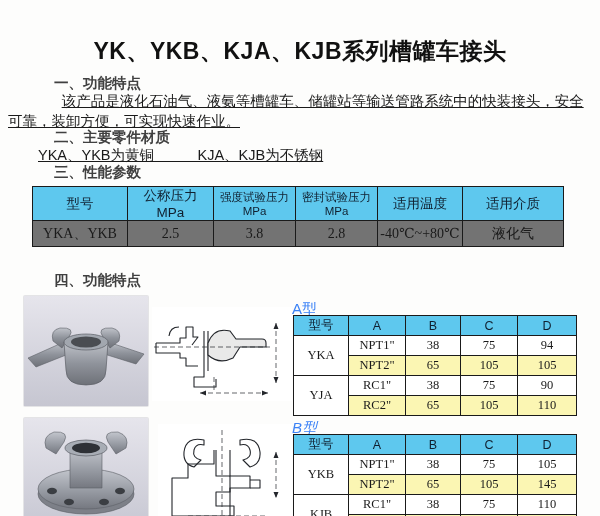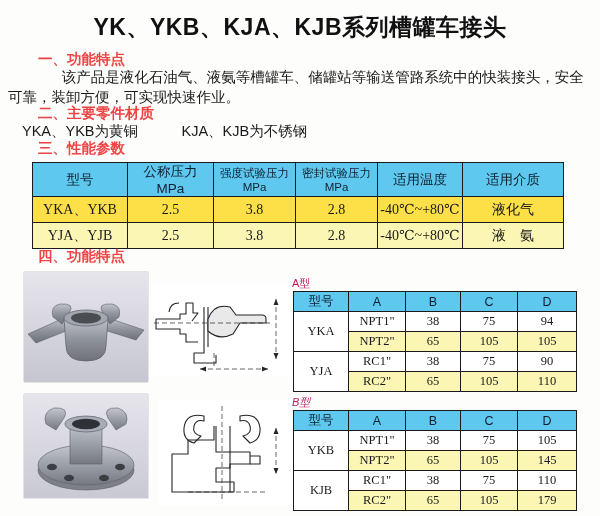--- a/index.html
+++ b/index.html
@@ -1,41 +1,41 @@
 <!DOCTYPE html>
 <html><head>
 <meta charset="utf-8">
 <style>
   html,body{margin:0;padding:0;}
   body{
     width:600px;height:516px;position:relative;background:#fdfdfc;
     font-family:"Liberation Sans","DejaVu Sans",sans-serif;color:#1a1a1a;
     overflow:hidden;
   }
-  .abs{position:absolute;}
+  .abs{position:absolute;margin-top:24px;}
   .page-title{
     top:12px;left:0;width:600px;text-align:center;
     font-size:23px;font-weight:bold;letter-spacing:.5px;color:#111;
   }
   .red-heading{
-    color:#ef4444;font-weight:bold;font-size:14.5px;left:38px;
+    color:#404040;font-weight:bold;font-size:14.5px;left:54px;
   }
-  .body-text{font-size:14.5px;line-height:1.38;}
+  .body-text{font-size:14.5px;line-height:1.38;text-decoration:underline;}
   .para{top:67px;left:8px;width:586px;text-indent:3.7em;}
-  .mat-line{top:121px;left:22px;text-align:center;}
+  .mat-line{top:121px;left:38px;text-align:center;}
   
   table{border-collapse:collapse;table-layout:fixed;}
   .perf{top:162px;left:32px;width:531px;}
   .perf th,.perf td{border:1.5px solid #1a1a1a;text-align:center;vertical-align:middle;padding:0;}
   .perf th{background:#5ec8ee;height:30px;font-size:13.5px;font-weight:normal;color:#102030;}
   .perf th.small{font-size:11.5px;}
-  .perf td{height:25px;font-size:14px;font-family:"Liberation Serif","DejaVu Serif",serif;background:#fde047;}
+  .perf td{height:25px;font-size:14px;font-family:"Liberation Serif","DejaVu Serif",serif;background:#737373;}
   .perf tr.yellow td{background:#fbf6b3;}
   
-  .dimlabel{font-size:11px;color:#be185d;left:292px;}
+  .dimlabel{font-size:15px;color:#3b82f6;left:292px;}
   .dim{left:293px;width:283px;}
   .dim th,.dim td{border:1.2px solid #1a1a1a;text-align:center;vertical-align:middle;padding:0;}
   .dim th{background:#5ec8ee;height:19px;font-size:12.5px;font-weight:normal;color:#102030;}
   .dim td{height:19px;font-size:12.5px;font-family:"Liberation Serif","DejaVu Serif",serif;background:#ffffff;}
   .dim td.yellow{background:#fbf6b3;}
   .photo{border-radius:1px;box-shadow:0 0 0 1px #e4e4e6;}
   svg{display:block;}
 </style>
 </head>
 <body>
@@ -70,28 +70,20 @@
     </tr>
   </thead>
   <tbody>
     <tr>
       <td>YKA、YKB</td>
       <td>2.5</td>
       <td>3.8</td>
       <td>2.8</td>
       <td>-40℃~+80℃</td>
       <td>液化气</td>
-    </tr>
-    <tr class="yellow">
-      <td>YJA、YJB</td>
-      <td>2.5</td>
-      <td>3.8</td>
-      <td>2.8</td>
-      <td>-40℃~+80℃</td>
-      <td>液　氨</td>
     </tr>
   </tbody>
 </table>
 
 <div class="abs red-heading" style="top:247px;">四、功能特点</div>
 
 <div class="abs photo" style="top:272px;left:24px;">
   <svg width="124" height="110" viewBox="0 0 124 110">
     <defs>
       <linearGradient id="pbg1" x1="0" y1="0" x2="0" y2="1">

